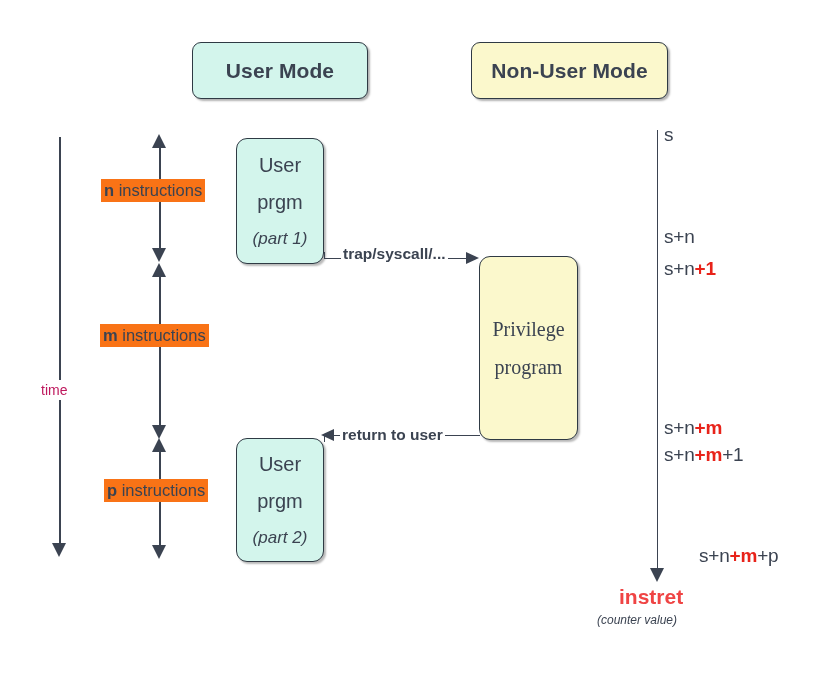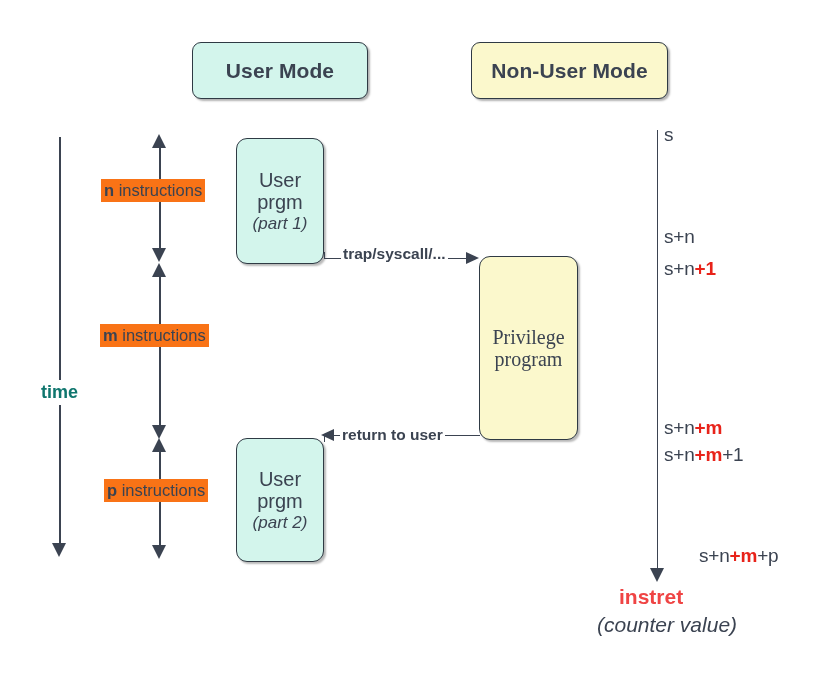--- a/index.html
+++ b/index.html
@@ -53,20 +53,21 @@
     border-radius: 11px;
     box-sizing: border-box;
     display: flex;
     flex-direction: column;
     align-items: center;
     justify-content: center;
     font-size: 20px;
     line-height: 1.12;
     color: #3b4351;
     box-shadow: 2px 2px 2px rgba(0,0,0,0.28);
+    gap: 15px;
   }
   .prog-box .sub {
     font-style: italic;
     font-size: 17px;
   }
   .user1 { left: 236px; top: 138px; width: 88px; height: 126px; background: #d3f5ec; }
   .user2 { left: 236px; top: 438px; width: 88px; height: 124px; background: #d3f5ec; }
   .priv  { left: 479px; top: 256px; width: 99px; height: 184px; background: #fbf8cc; font-family: Liberation Serif, serif; }
   .priv .ln { display:block; }
 
@@ -107,23 +108,23 @@
     border-bottom: 6.5px solid transparent;
     border-left: 13px solid #3b4351;
   }
   .ar-left {
     border-top: 6.5px solid transparent;
     border-bottom: 6.5px solid transparent;
     border-right: 13px solid #3b4351;
   }
   .time-lbl {
     position: absolute;
-    font-size: 18px;
-    font-weight: bold;
-    color: #0f766e;
+    font-size: 14px;
+    font-weight: normal;
+    color: #be185d;
     background: #ffffff;
     padding: 2px 4px;
     white-space: nowrap;
   }
   .instr-lbl {
     position: absolute;
     font-size: 16.5px;
     color: #3b4351;
     background: #f97316;
     padding: 2px 3px;
@@ -152,21 +153,21 @@
   }
   .instret-name {
     position: absolute;
     font-size: 21px;
     font-weight: bold;
     color: #ef4444;
     white-space: nowrap;
   }
   .instret-sub {
     position: absolute;
-    font-size: 21px;
+    font-size: 12px;
     font-style: italic;
     color: #3b4351;
     white-space: nowrap;
   }
 </style>
 </head>
 <body>
 
 <div id="canvas">
 

